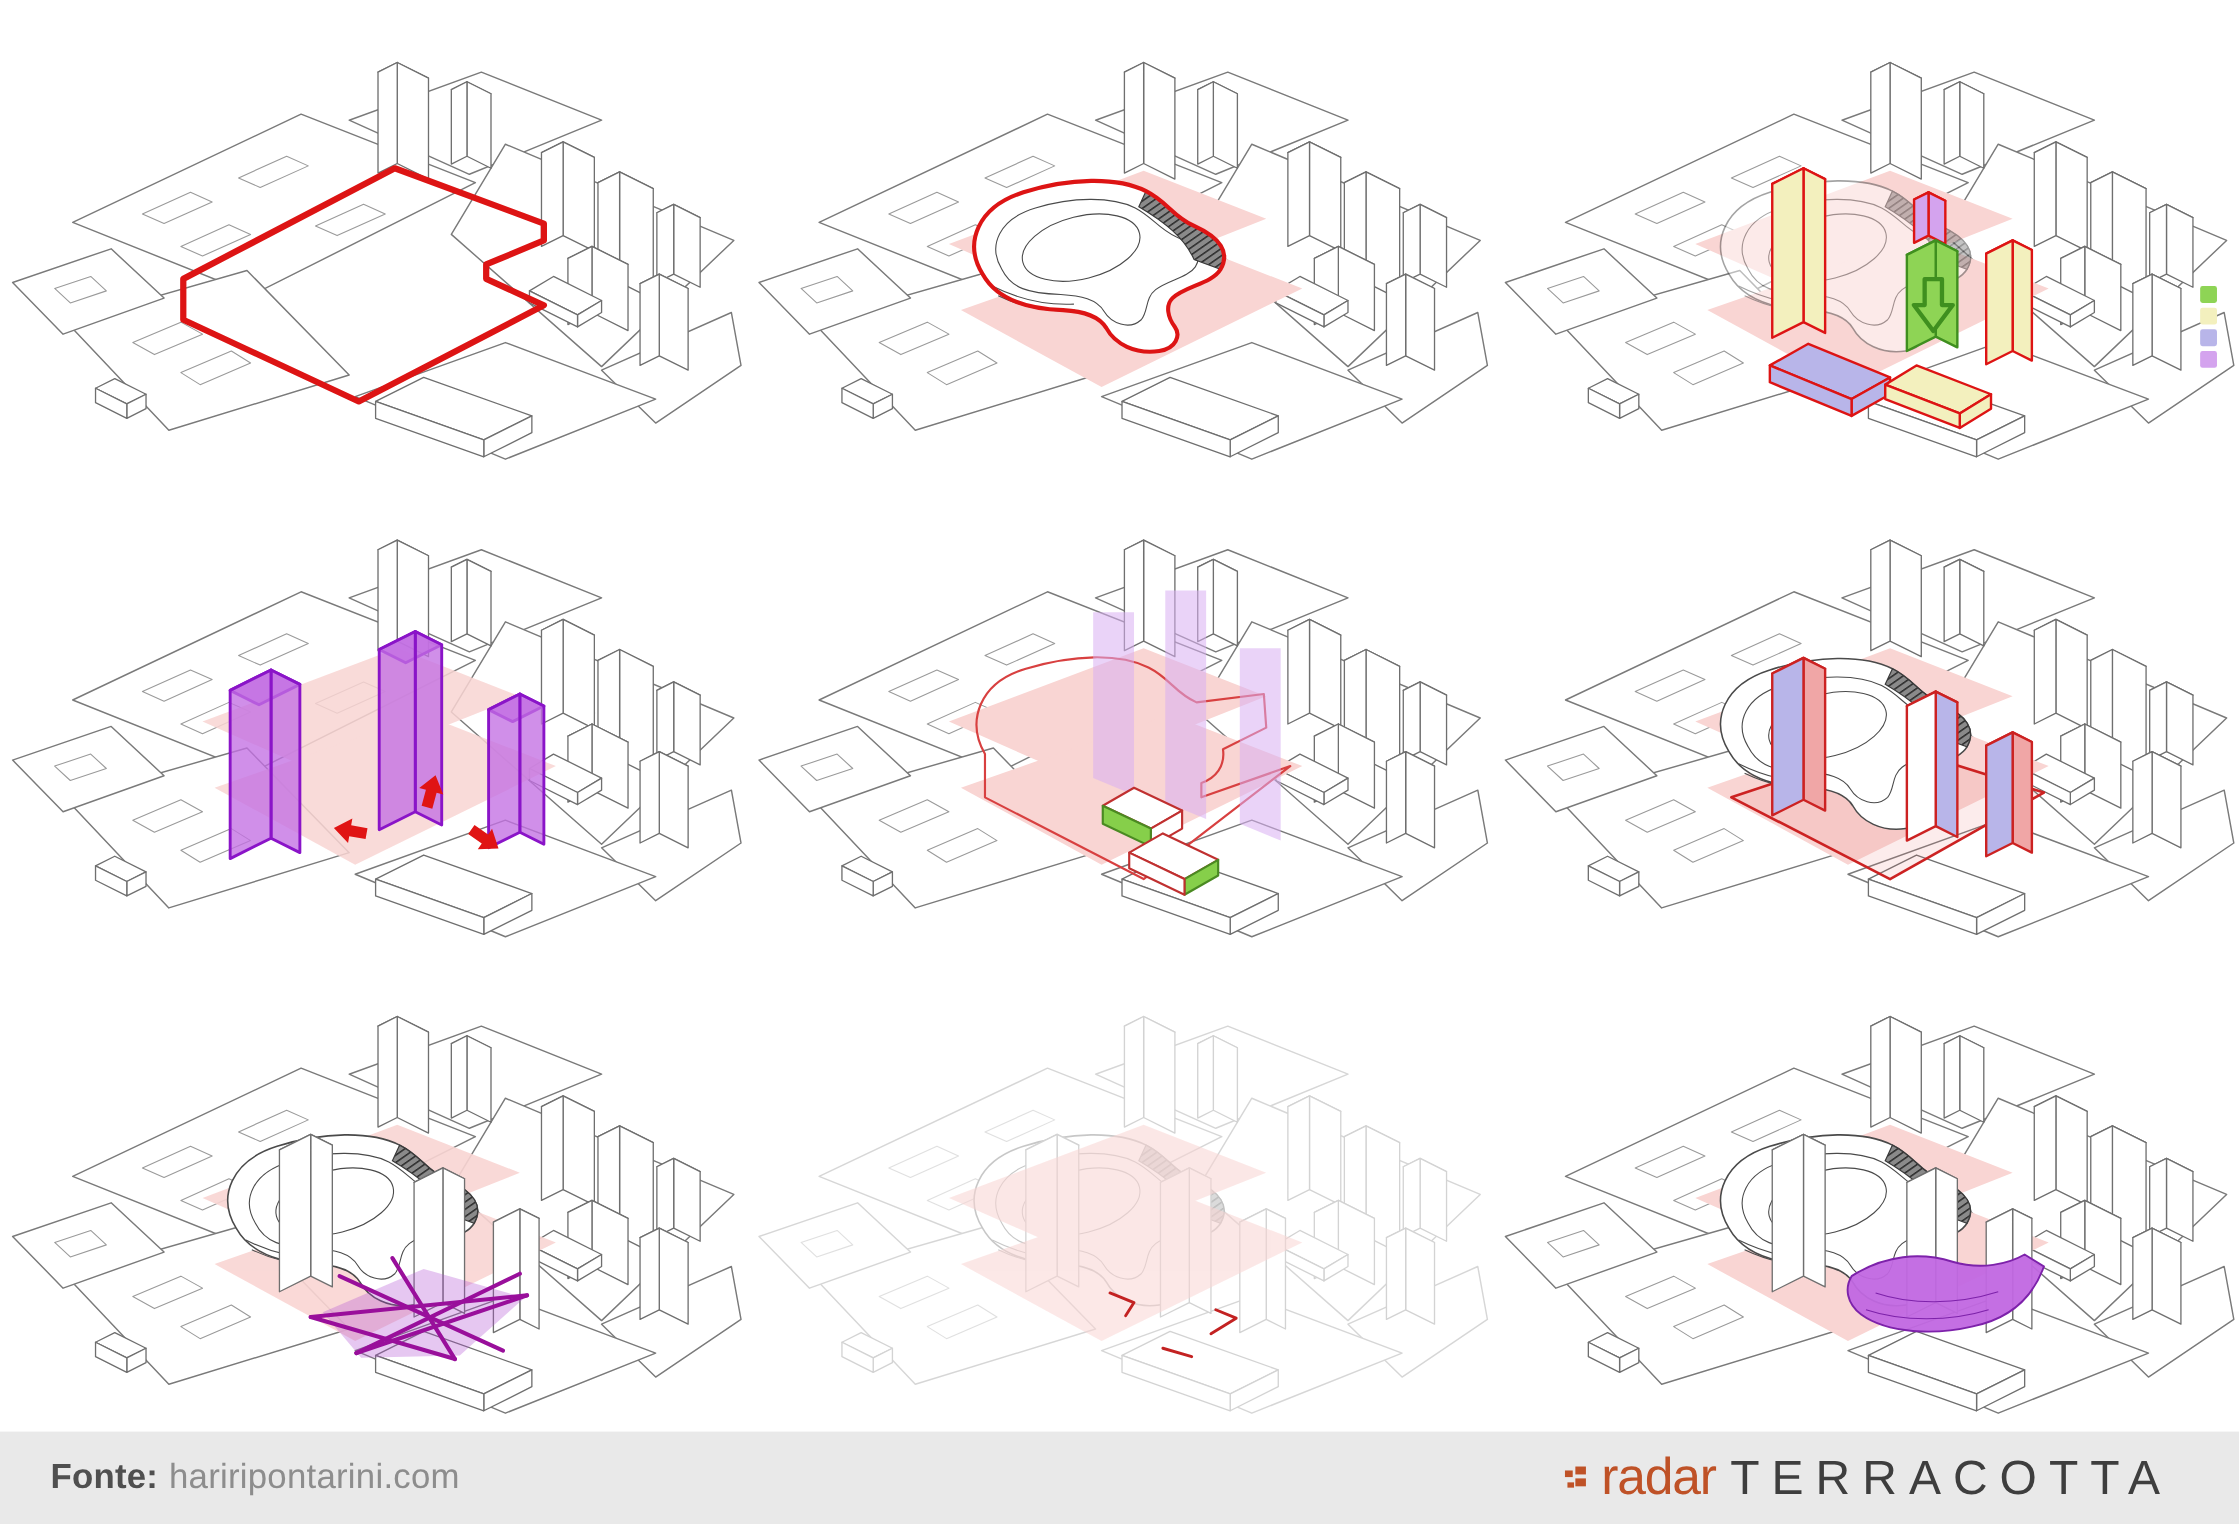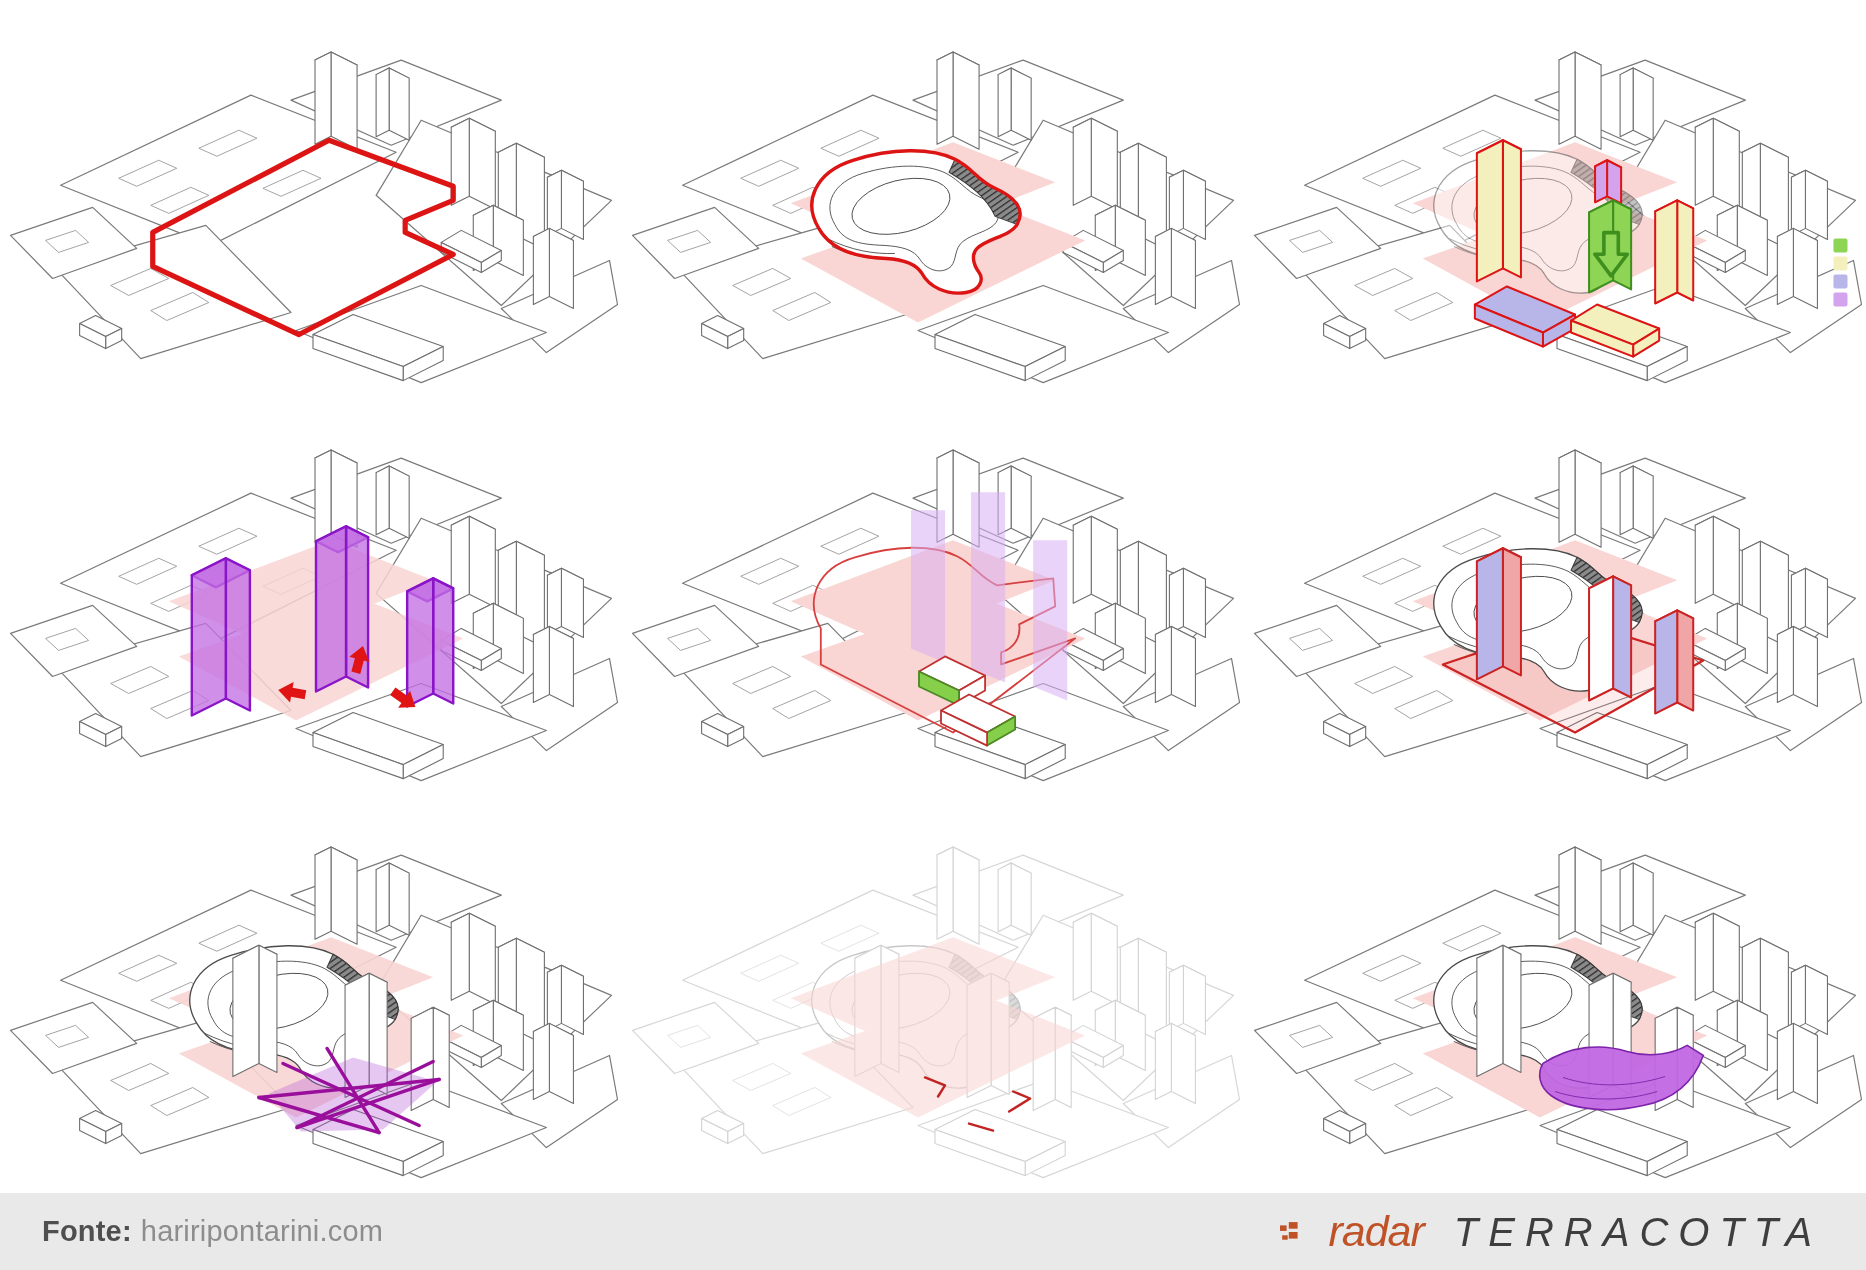--- a/index.html
+++ b/index.html
@@ -17,24 +17,24 @@
   .bwl{fill:none;stroke:#4a4a4a;stroke-width:.9;}
   .cc{fill:currentColor;}
   .siteEdge{fill:none;stroke:#dd1414;stroke-width:3.4;stroke-linejoin:round;}
   .boundary{fill:none;stroke:#dd1414;stroke-width:5.2;stroke-linejoin:round;stroke-linecap:round;}
   .redthin{fill:none;stroke:#d84040;stroke-width:1.8;stroke-linejoin:round;}
   .redmark{fill:none;stroke:#c32222;stroke-width:2.4;stroke-linejoin:round;stroke-linecap:round;}
 
   
   .footer{position:absolute;left:0;bottom:0;width:1866px;height:77px;background:#e9e9e9;
           display:flex;align-items:center;justify-content:space-between;box-sizing:border-box;
-          padding:0 44px 0 42px;}
+          padding:0 56px 0 42px;}
   .source{font-size:29px;color:#8d8d8d;letter-spacing:.2px;}
   .source .src-label{font-weight:bold;color:#4f4f4f;margin-right:9px;}
-  .brand{display:flex;align-items:center;gap:24px;font-style:italic;}
+  .brand{display:flex;align-items:center;gap:6px;}
   .brand-icon{width:22px;height:22px;margin-right:2px;}
   .brand-radar{font-size:43px;color:#bf5227;font-weight:400;letter-spacing:-1px;line-height:1;}
   .brand-terra{font-size:40px;color:#3e3e3e;font-weight:400;letter-spacing:10px;line-height:1;margin-left:6px;}
 </style>
 </head>
 <body>
 
 <svg width="0" height="0" style="position:absolute" aria-hidden="true">
   <defs>
     <pattern id="hatch" width="5" height="5" patternTransform="rotate(55)" patternUnits="userSpaceOnUse">

